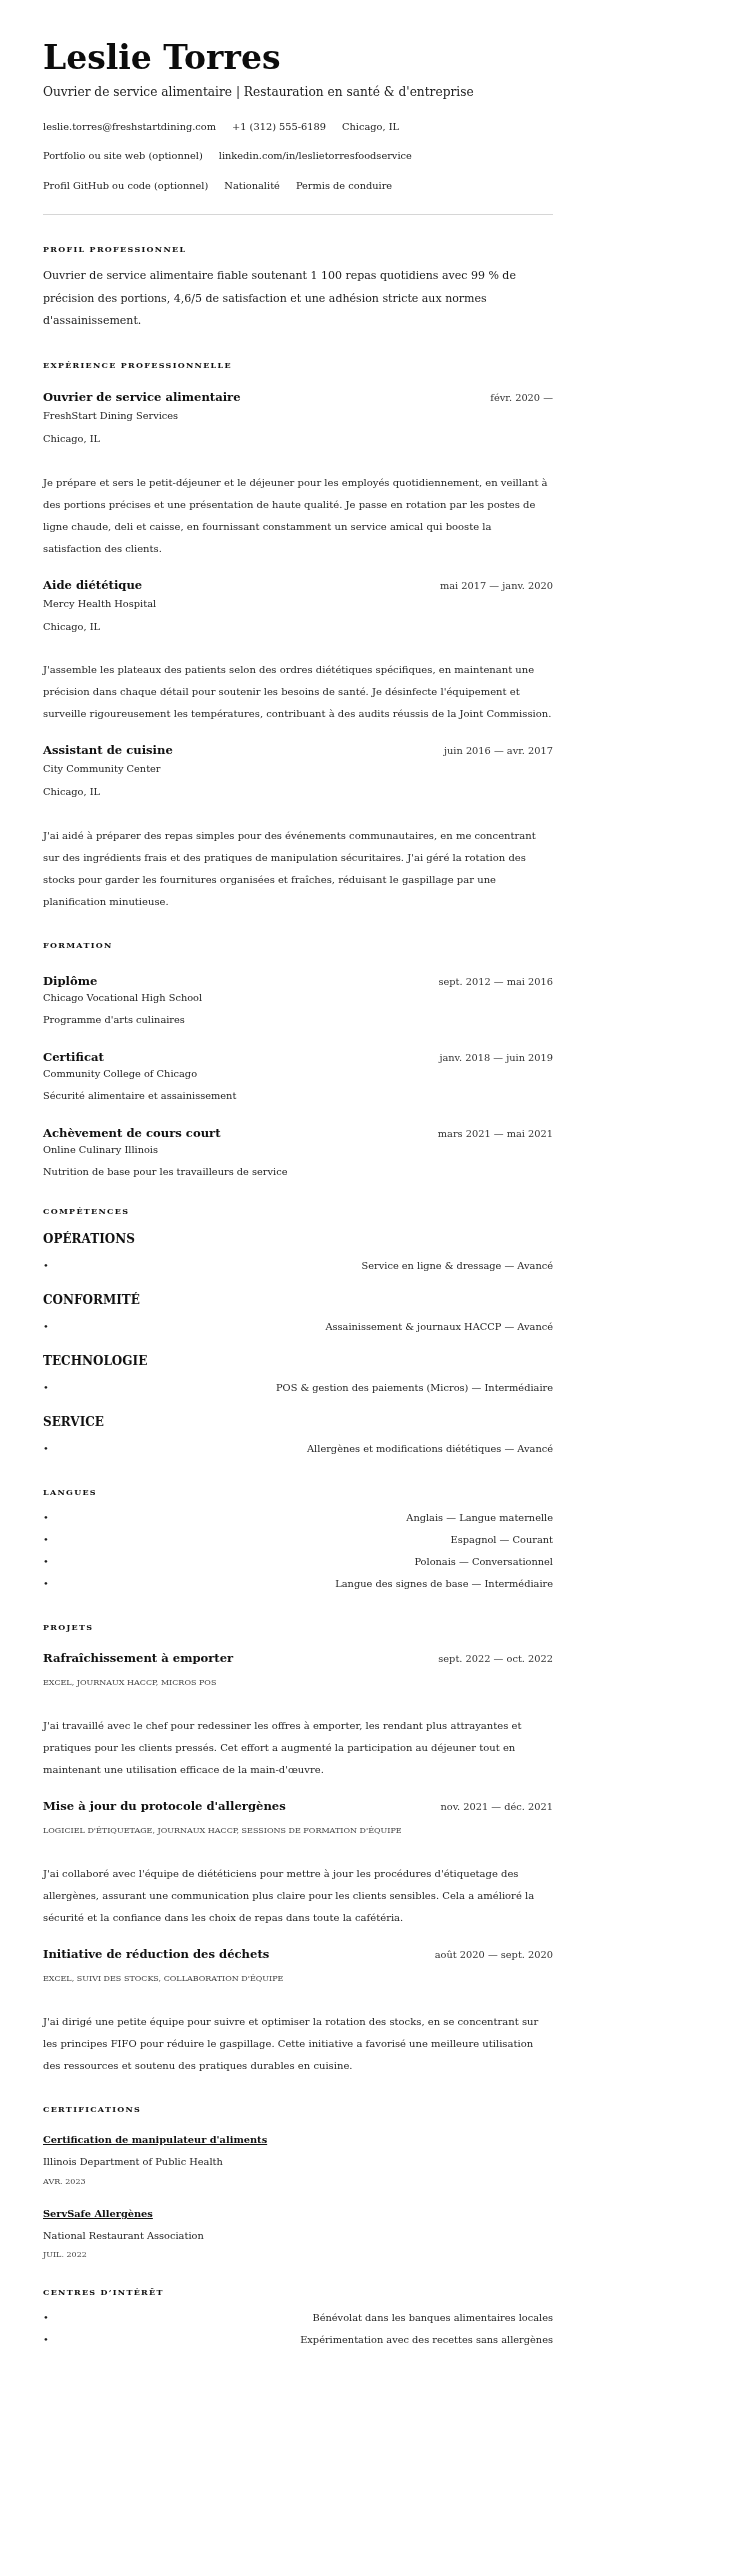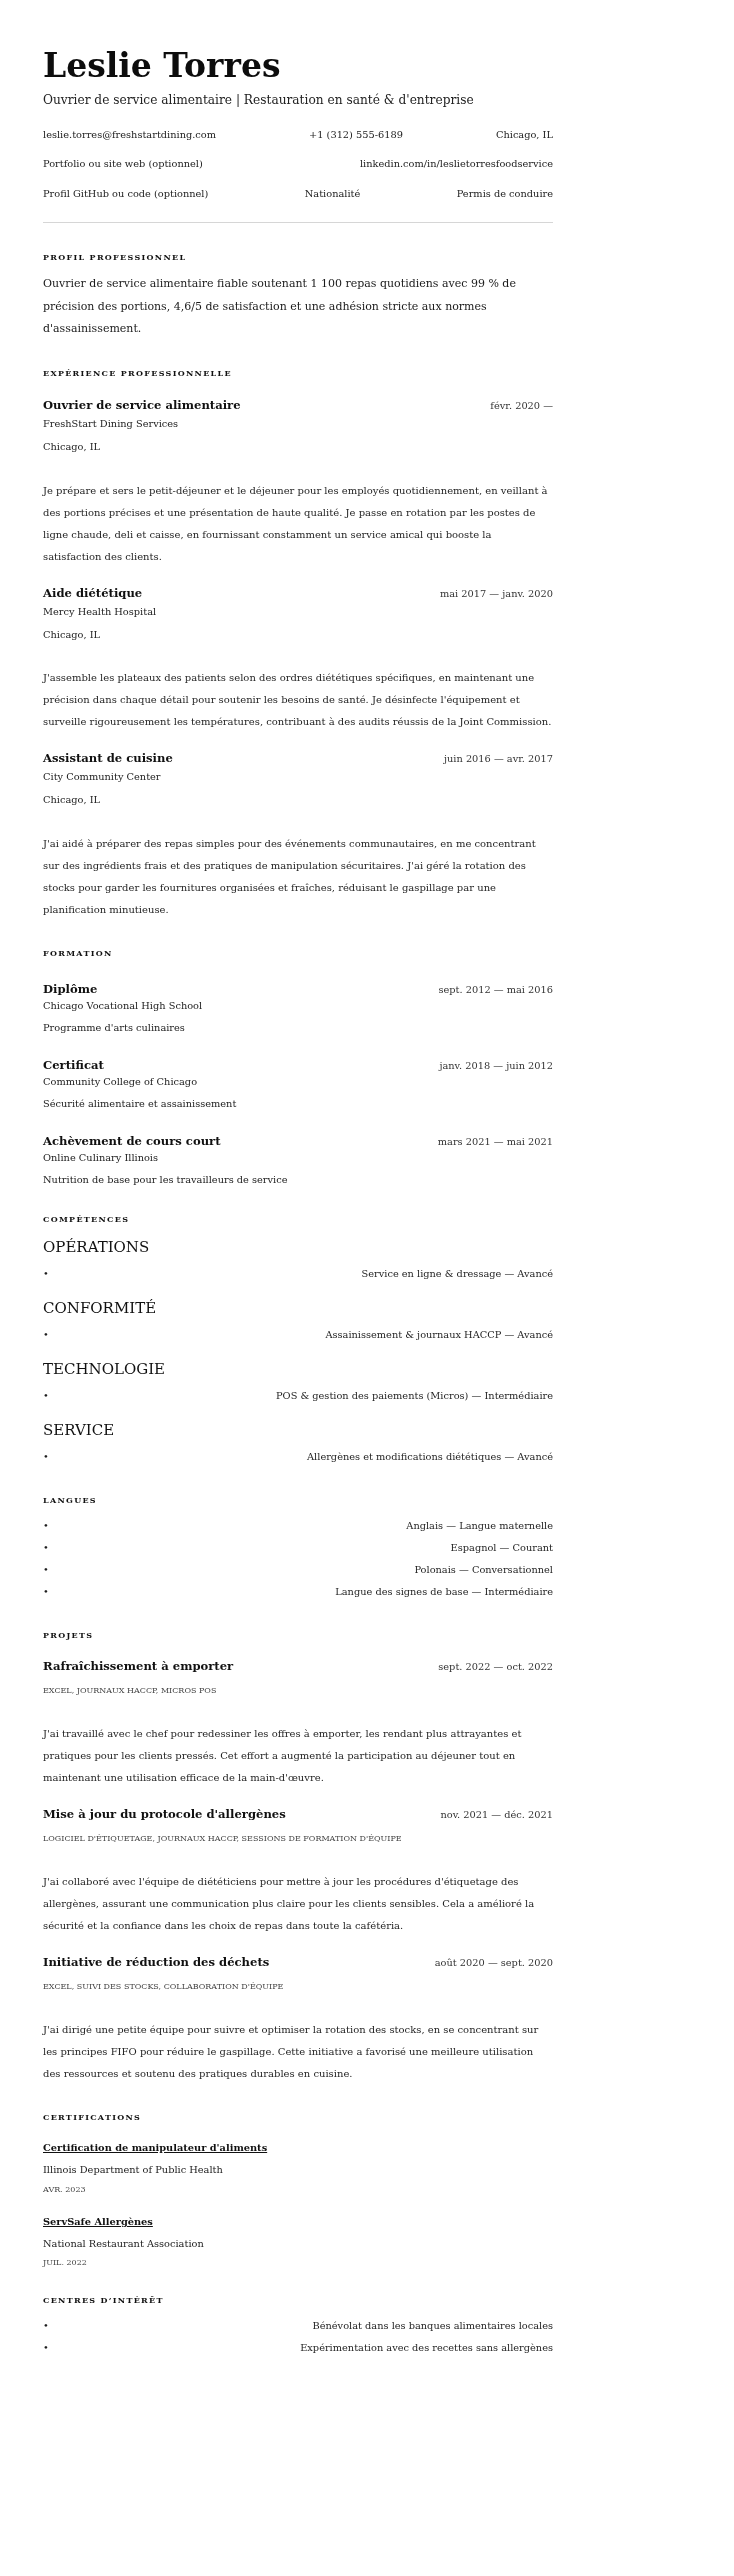--- a/index.html
+++ b/index.html
@@ -3,26 +3,26 @@
 <meta charset="utf-8">
 <style>
   * { box-sizing: border-box; margin: 0; padding: 0; }
   html, body { background: #ffffff; }
   body {
     width: 734px;
     min-height: 2576px;
     font-family: "DejaVu Serif", serif;
     color: #1a1a1a;
   }
-  .page { padding: 38px 43px 37px 43px; width: 596px; margin-top: 8px; }
+  .page { padding: 38px 43px 37px 43px; width: 596px; }
 
   
   .name { font-size: 33px; font-weight: bold; line-height: 39px; color: #0d0d0d; }
   .headline { font-size: 12.2px; line-height: 17px; margin-top: 7.3px; color: #222; }
-  .contact-row { display: flex; gap: 16px; font-size: 9.8px; line-height: 13.5px; color: #222; justify-content: space-between; }
+  .contact-row { display: flex; gap: 16px; font-size: 9.8px; line-height: 13.5px; color: #222; }
   .contact-row.first { margin-top: 18.4px; }
   .contact-row + .contact-row { margin-top: 16px; }
   .divider { height: 1.2px; background: #d6d6d6; margin-top: 22px; }
 
   
   .section { margin-top: 27px; }
   .section:first-of-type { margin-top: 29px; }
   .section-title {
     font-size: 8px; font-weight: bold; letter-spacing: 1.3px;
     text-transform: uppercase; color: #111; line-height: 11px;
@@ -34,21 +34,21 @@
   .entry-head { display: flex; justify-content: space-between; align-items: baseline; }
   .entry-title { font-size: 11.6px; font-weight: bold; line-height: 16px; color: #111; }
   .entry-date { font-size: 9.8px; line-height: 13.5px; color: #333; }
   .entry-sub { font-size: 9.8px; line-height: 13.5px; margin-top: 3.7px; color: #222; }
   .entry-loc { font-size: 9.8px; line-height: 13.5px; margin-top: 9.8px; color: #222; }
   .entry-desc { font-size: 10px; line-height: 22px; margin-top: 26px; color: #1f1f1f; }
   .edu .entry-sub { margin-top: 2.4px; }
   .edu .entry-extra { font-size: 9.8px; line-height: 13.5px; margin-top: 8.6px; color: #222; }
   .edu .entry { margin-top: 22px; }
 
-  .skill-cat { font-size: 15px; font-weight: normal; text-transform: uppercase; margin-top: 17px; color: #111; line-height: 13.5px; }
+  .skill-cat { font-size: 12px; font-weight: bold; text-transform: uppercase; margin-top: 17px; color: #111; line-height: 13.5px; }
   .section-title + .skill-cat { margin-top: 16px; }
   ul.bullets { list-style: none; margin-top: 8.6px; text-align: right; }
   ul.bullets li { font-size: 9.8px; line-height: 22px; position: relative; padding-left: 17px; color: #1f1f1f; }
   ul.bullets li::before { content: "\2022"; position: absolute; left: 0; top: 0; font-size: 9.8px; }
   .skill-list { margin-top: 7.3px; }
   .skill-list li { line-height: 17px; }
 
   .proj-tags { font-size: 8px; line-height: 11px; margin-top: 11px; color: #444; text-transform: uppercase; }
   .proj .entry-desc { margin-top: 27px; }
   .proj .entry { margin-top: 17px; }
@@ -133,21 +133,21 @@
         <span class="entry-title">Diplôme</span>
         <span class="entry-date">sept. 2012 — mai 2016</span>
       </div>
       <div class="entry-sub">Chicago Vocational High School</div>
       <div class="entry-extra">Programme d'arts culinaires</div>
     </div>
 
     <div class="entry">
       <div class="entry-head">
         <span class="entry-title">Certificat</span>
-        <span class="entry-date">janv. 2018 — juin 2012</span>
+        <span class="entry-date">janv. 2018 — juin 2019</span>
       </div>
       <div class="entry-sub">Community College of Chicago</div>
       <div class="entry-extra">Sécurité alimentaire et assainissement</div>
     </div>
 
     <div class="entry">
       <div class="entry-head">
         <span class="entry-title">Achèvement de cours court</span>
         <span class="entry-date">mars 2021 — mai 2021</span>
       </div>

